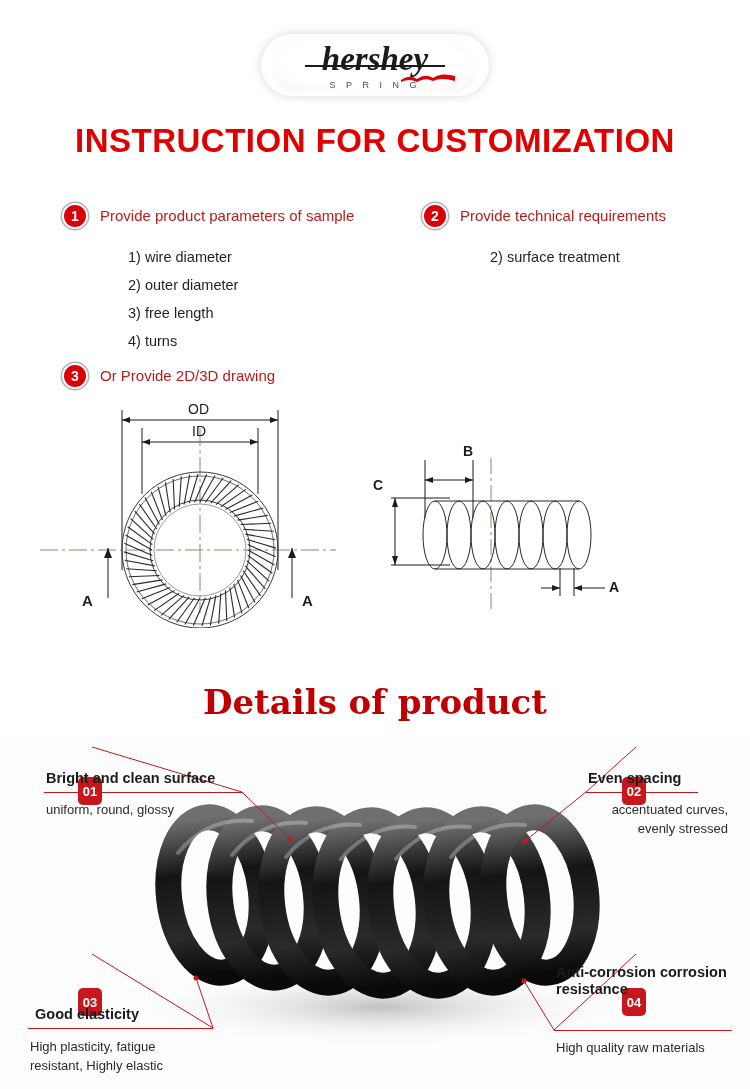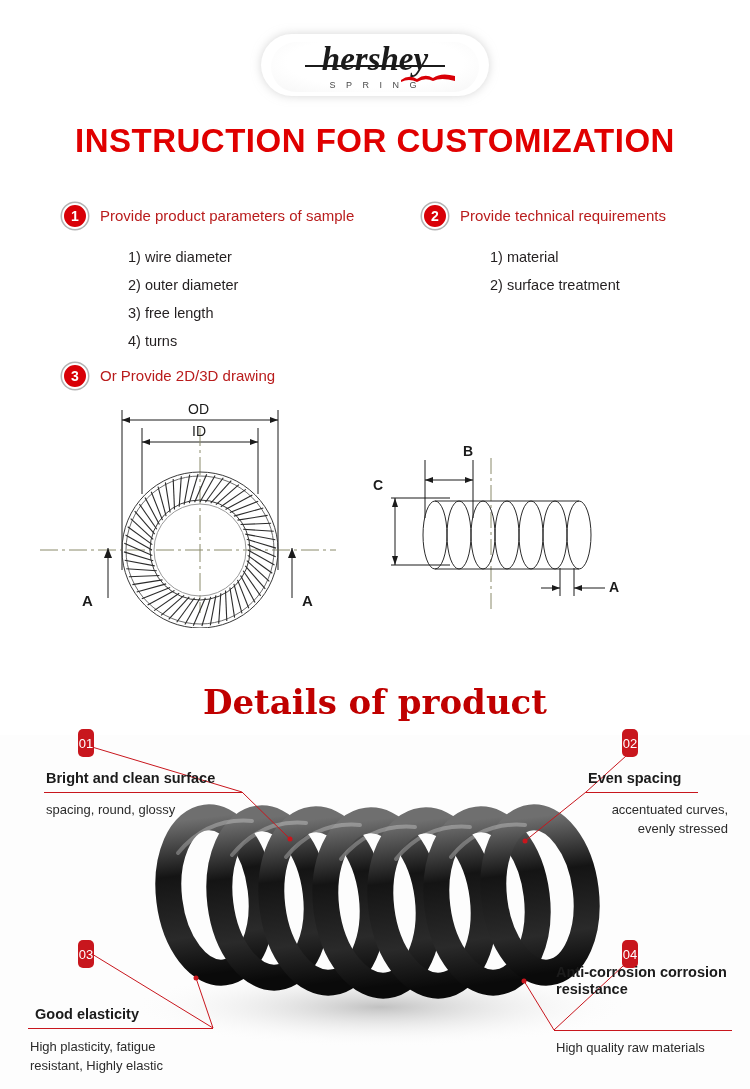--- a/index.html
+++ b/index.html
@@ -138,28 +138,29 @@
   .photo-band {
     position: absolute;
     left: 0; top: 735px;
     width: 750px; height: 354px;
     background: #fdfdfd;
     overflow: hidden;
   }
 
   .num-badge {
     position: absolute;
-    width: 16px; height: 28px;
+    width: 24px; height: 28px;
     border-radius: 5px;
     background: #c8161d;
     color: #fff;
     font-size: 13px;
-    font-weight: normal;
+    font-weight: bold;
     display: flex; align-items: center; justify-content: center;
     z-index: 5;
+    margin-top: 48px;
   }
   .callout-title {
     position: absolute;
     font-size: 14.5px;
     font-weight: bold;
     color: #1b1b1b;
     z-index: 5;
     line-height: 17px;
   }
   .callout-body {
@@ -222,21 +223,20 @@
   <div>2) outer diameter</div>
   <div>3) free length</div>
   <div>4) turns</div>
 </div>
 
 <div class="step" id="step2">
   <div class="badge">2</div>
   <div class="step-head">Provide technical requirements</div>
 </div>
 <div class="sub-list" id="list2">
-  <div>1) material</div>
   <div>2) surface treatment</div>
 </div>
 
 <div class="step" id="step3">
   <div class="badge">3</div>
   <div class="step-head">Or Provide 2D/3D drawing</div>
 </div>
 
 <svg class="drawing" id="drawing-front" width="330" height="230" viewBox="0 0 330 230">
   <g stroke="#1b1b1b" fill="none" stroke-width="1">
@@ -409,21 +409,21 @@
       <path d="M286 122 q30 -36 74 -32"></path>
       <path d="M341 124 q30 -36 74 -32"></path>
       <path d="M396 124 q30 -36 74 -32"></path>
       <path d="M451 122 q30 -36 74 -32"></path>
     </g>
   </svg>
 </div>
 
 <div class="num-badge badge-01">01</div>
 <div class="callout-title t-01">Bright and clean surface</div>
-<div class="callout-body b-01">spacing, round, glossy</div>
+<div class="callout-body b-01">uniform, round, glossy</div>
 <div class="rule r-01"></div>
 
 <div class="num-badge badge-02">02</div>
 <div class="callout-title t-02">Even spacing</div>
 <div class="callout-body b-02">accentuated curves, evenly stressed</div>
 <div class="rule r-02"></div>
 
 <div class="num-badge badge-03">03</div>
 <div class="callout-title t-03">Good elasticity</div>
 <div class="callout-body b-03">High plasticity, fatigue resistant, Highly elastic</div>

